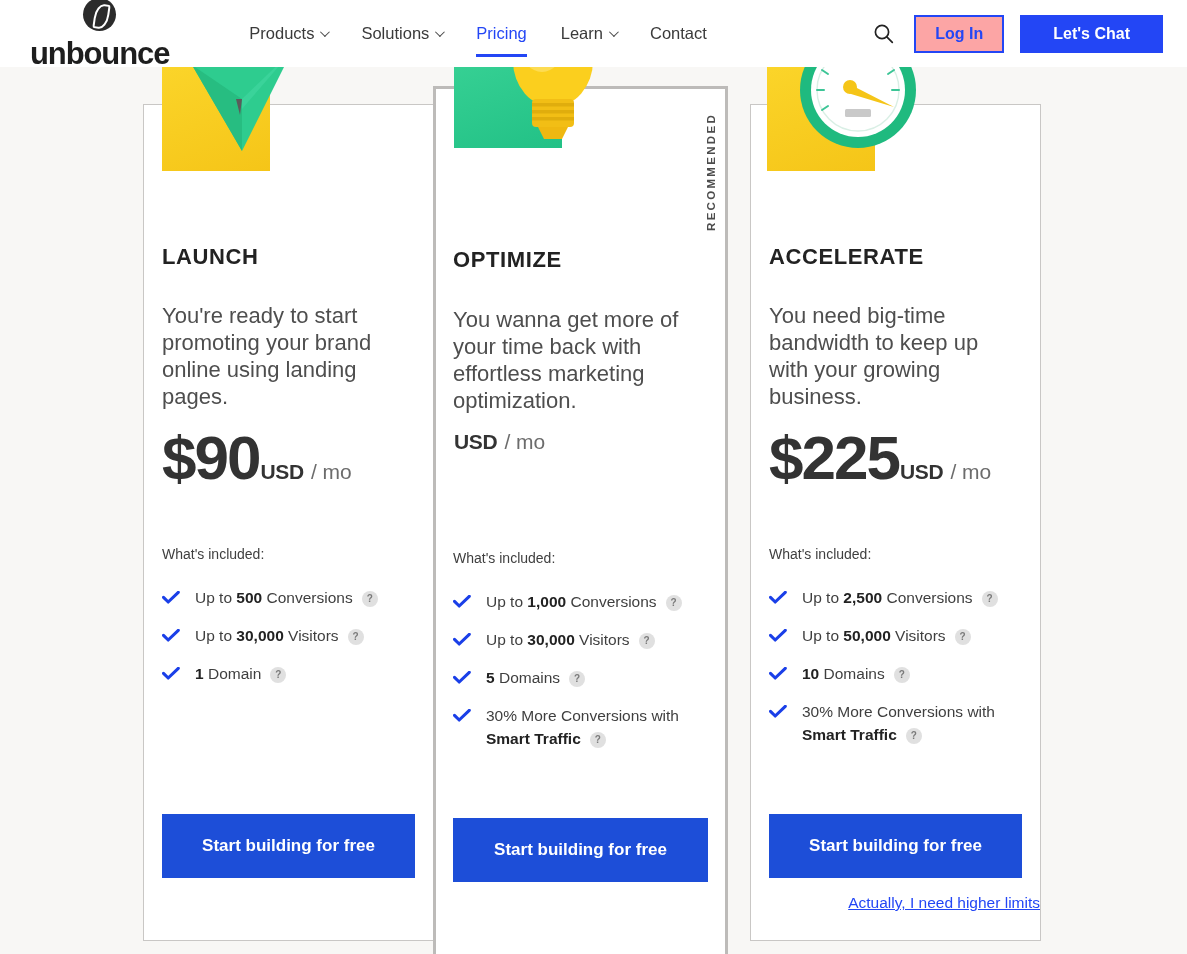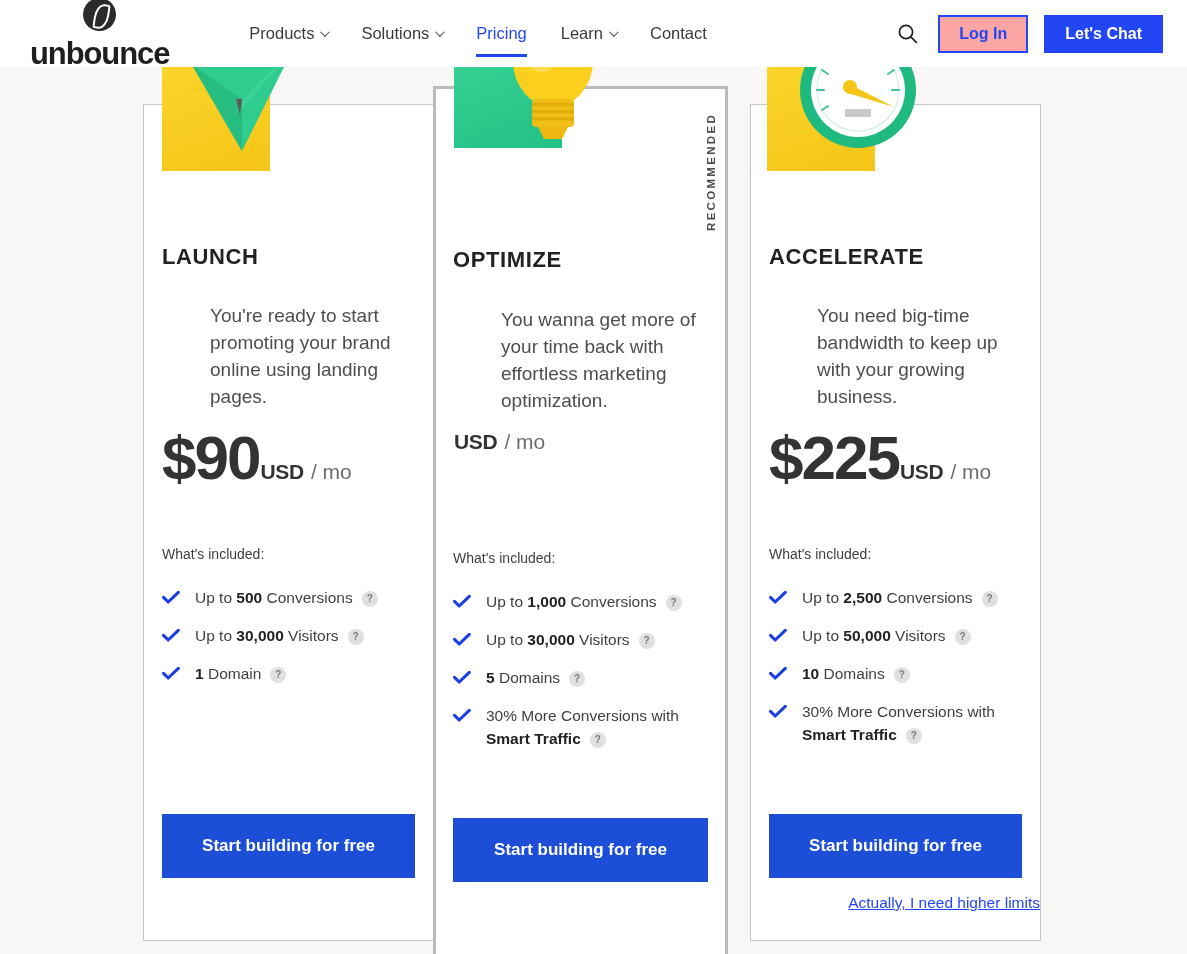--- a/index.html
+++ b/index.html
@@ -77,21 +77,21 @@
     border: 2px solid #2346f5; color: #2346f5; background: #fca5a5;
     font-size: 16px; font-weight: bold;
     padding: 0 19px; height: 38px;
     display: flex; align-items: center;
     cursor: pointer; white-space: nowrap;
     font-family: "Liberation Sans", sans-serif;
   }
   .btn-chat {
     background: #2346f5; color: #fff; border: 2px solid #2346f5;
     font-size: 16px; font-weight: bold;
-    padding: 0 19px; height: 38px;
+    padding: 0 31px; height: 38px;
     display: flex; align-items: center;
     cursor: pointer; white-space: nowrap;
     font-family: "Liberation Sans", sans-serif;
   }
 
   
   .pricing-area {
     position: absolute; top: 67px; left: 0;
     width: 1187px; height: 887px;
     background: #f8f7f5;
@@ -155,21 +155,21 @@
 
   .plan-name {
     position: absolute; top: 139px; left: 0;
     font-size: 22px; font-weight: bold; color: #222;
     letter-spacing: 0.6px;
   }
   .card.featured .plan-name { top: 158px; }
 
   .plan-desc {
     position: absolute; top: 197px; left: 0; right: 6px;
-    font-size: 19px; line-height: 27px; color: #4e4e4e; margin-left: 48px;
+    font-size: 22px; line-height: 27px; color: #4e4e4e;
   }
   .card.featured .plan-desc { top: 217px; }
 
   .price-row {
     position: absolute; top: 322px; left: 0;
     display: flex; align-items: baseline;
   }
   .card.featured .price-row { top: 341px; }
   .price-amount {
     font-size: 62px; font-weight: bold; color: #333;

